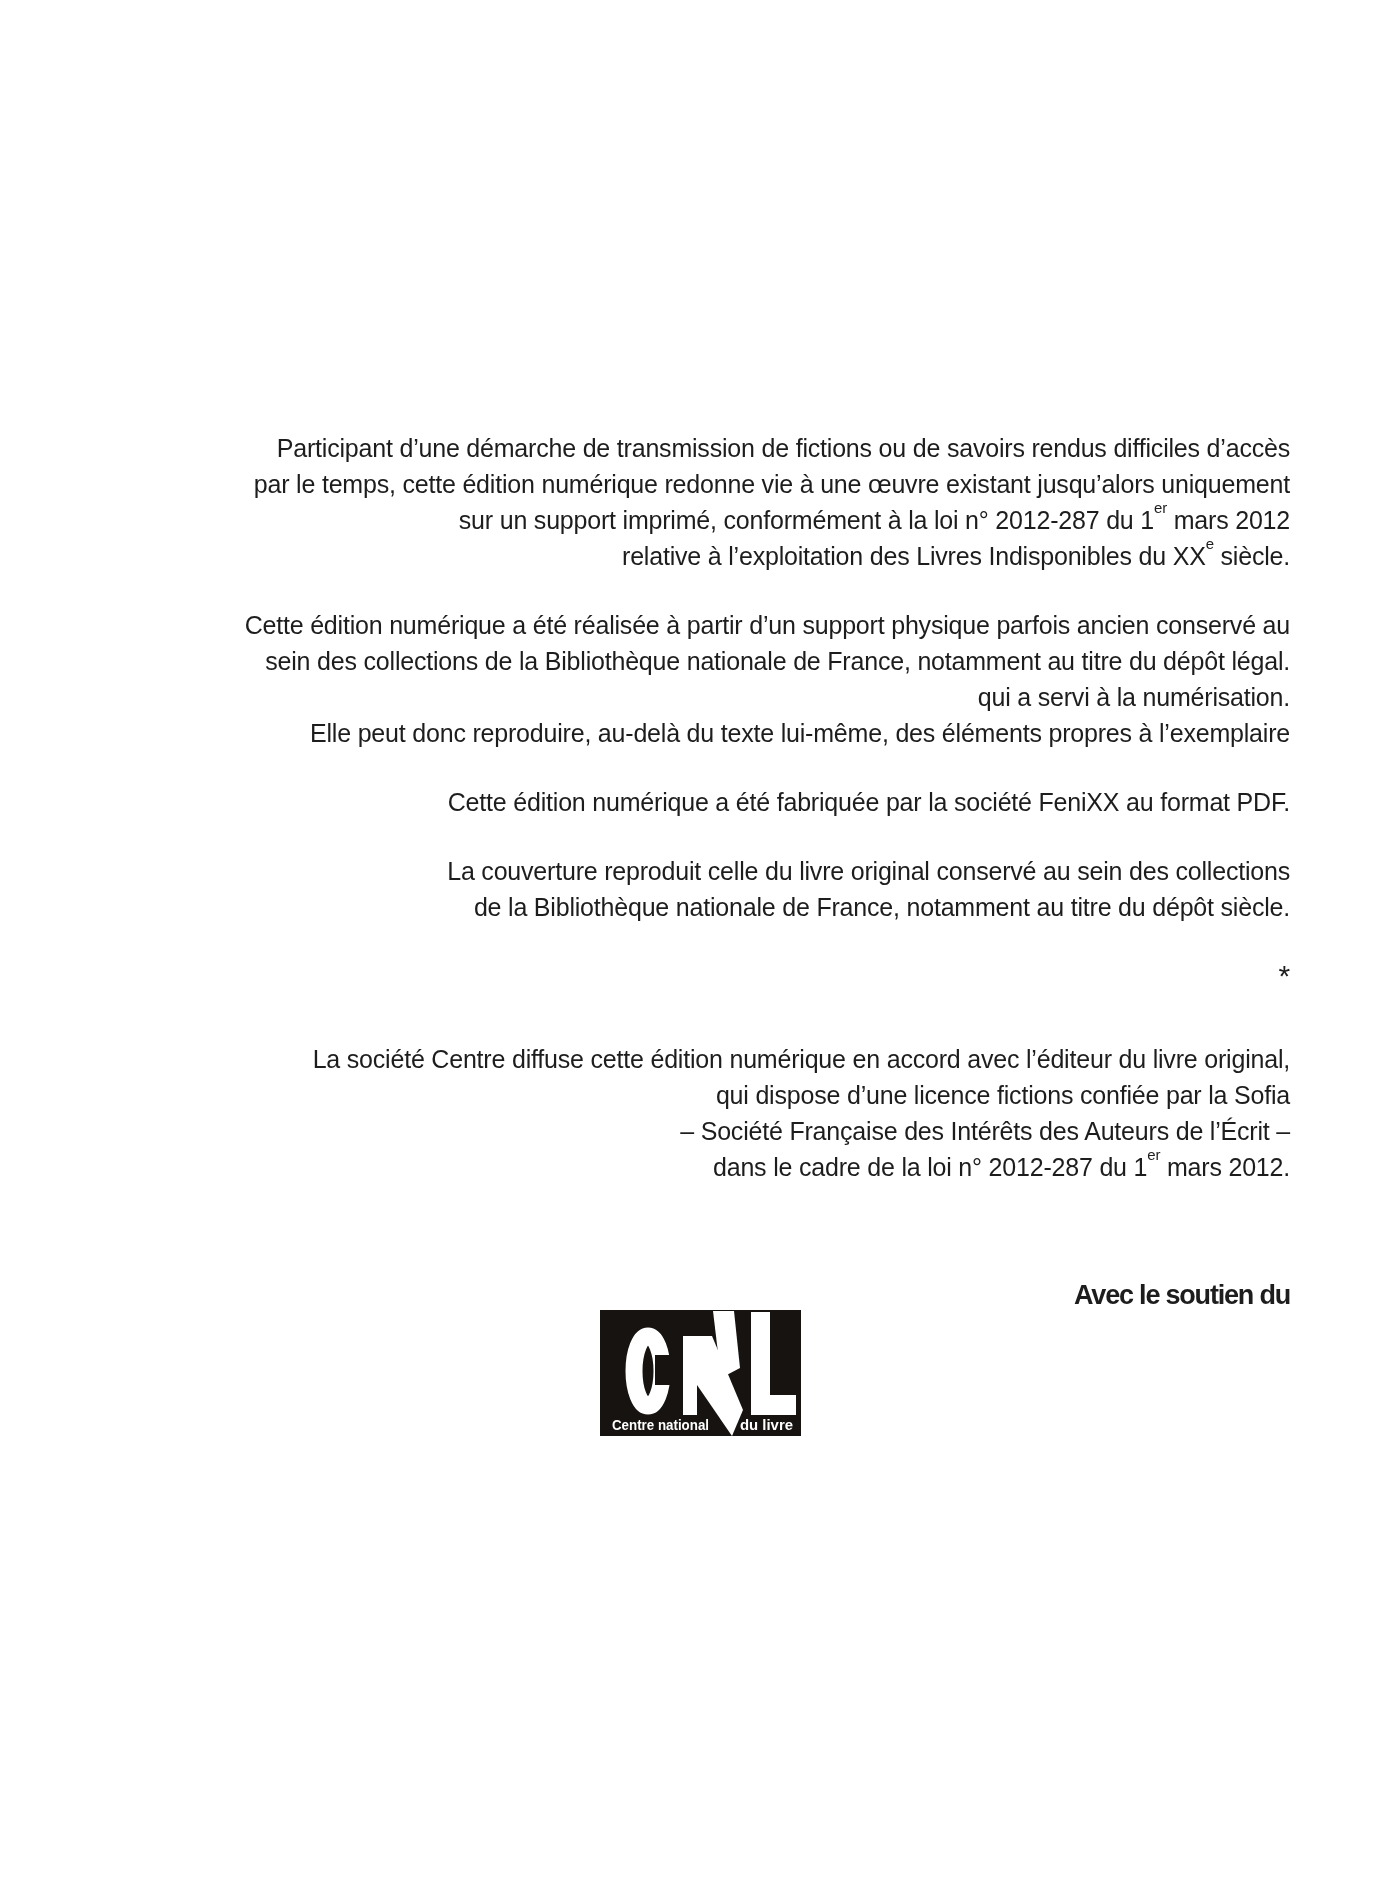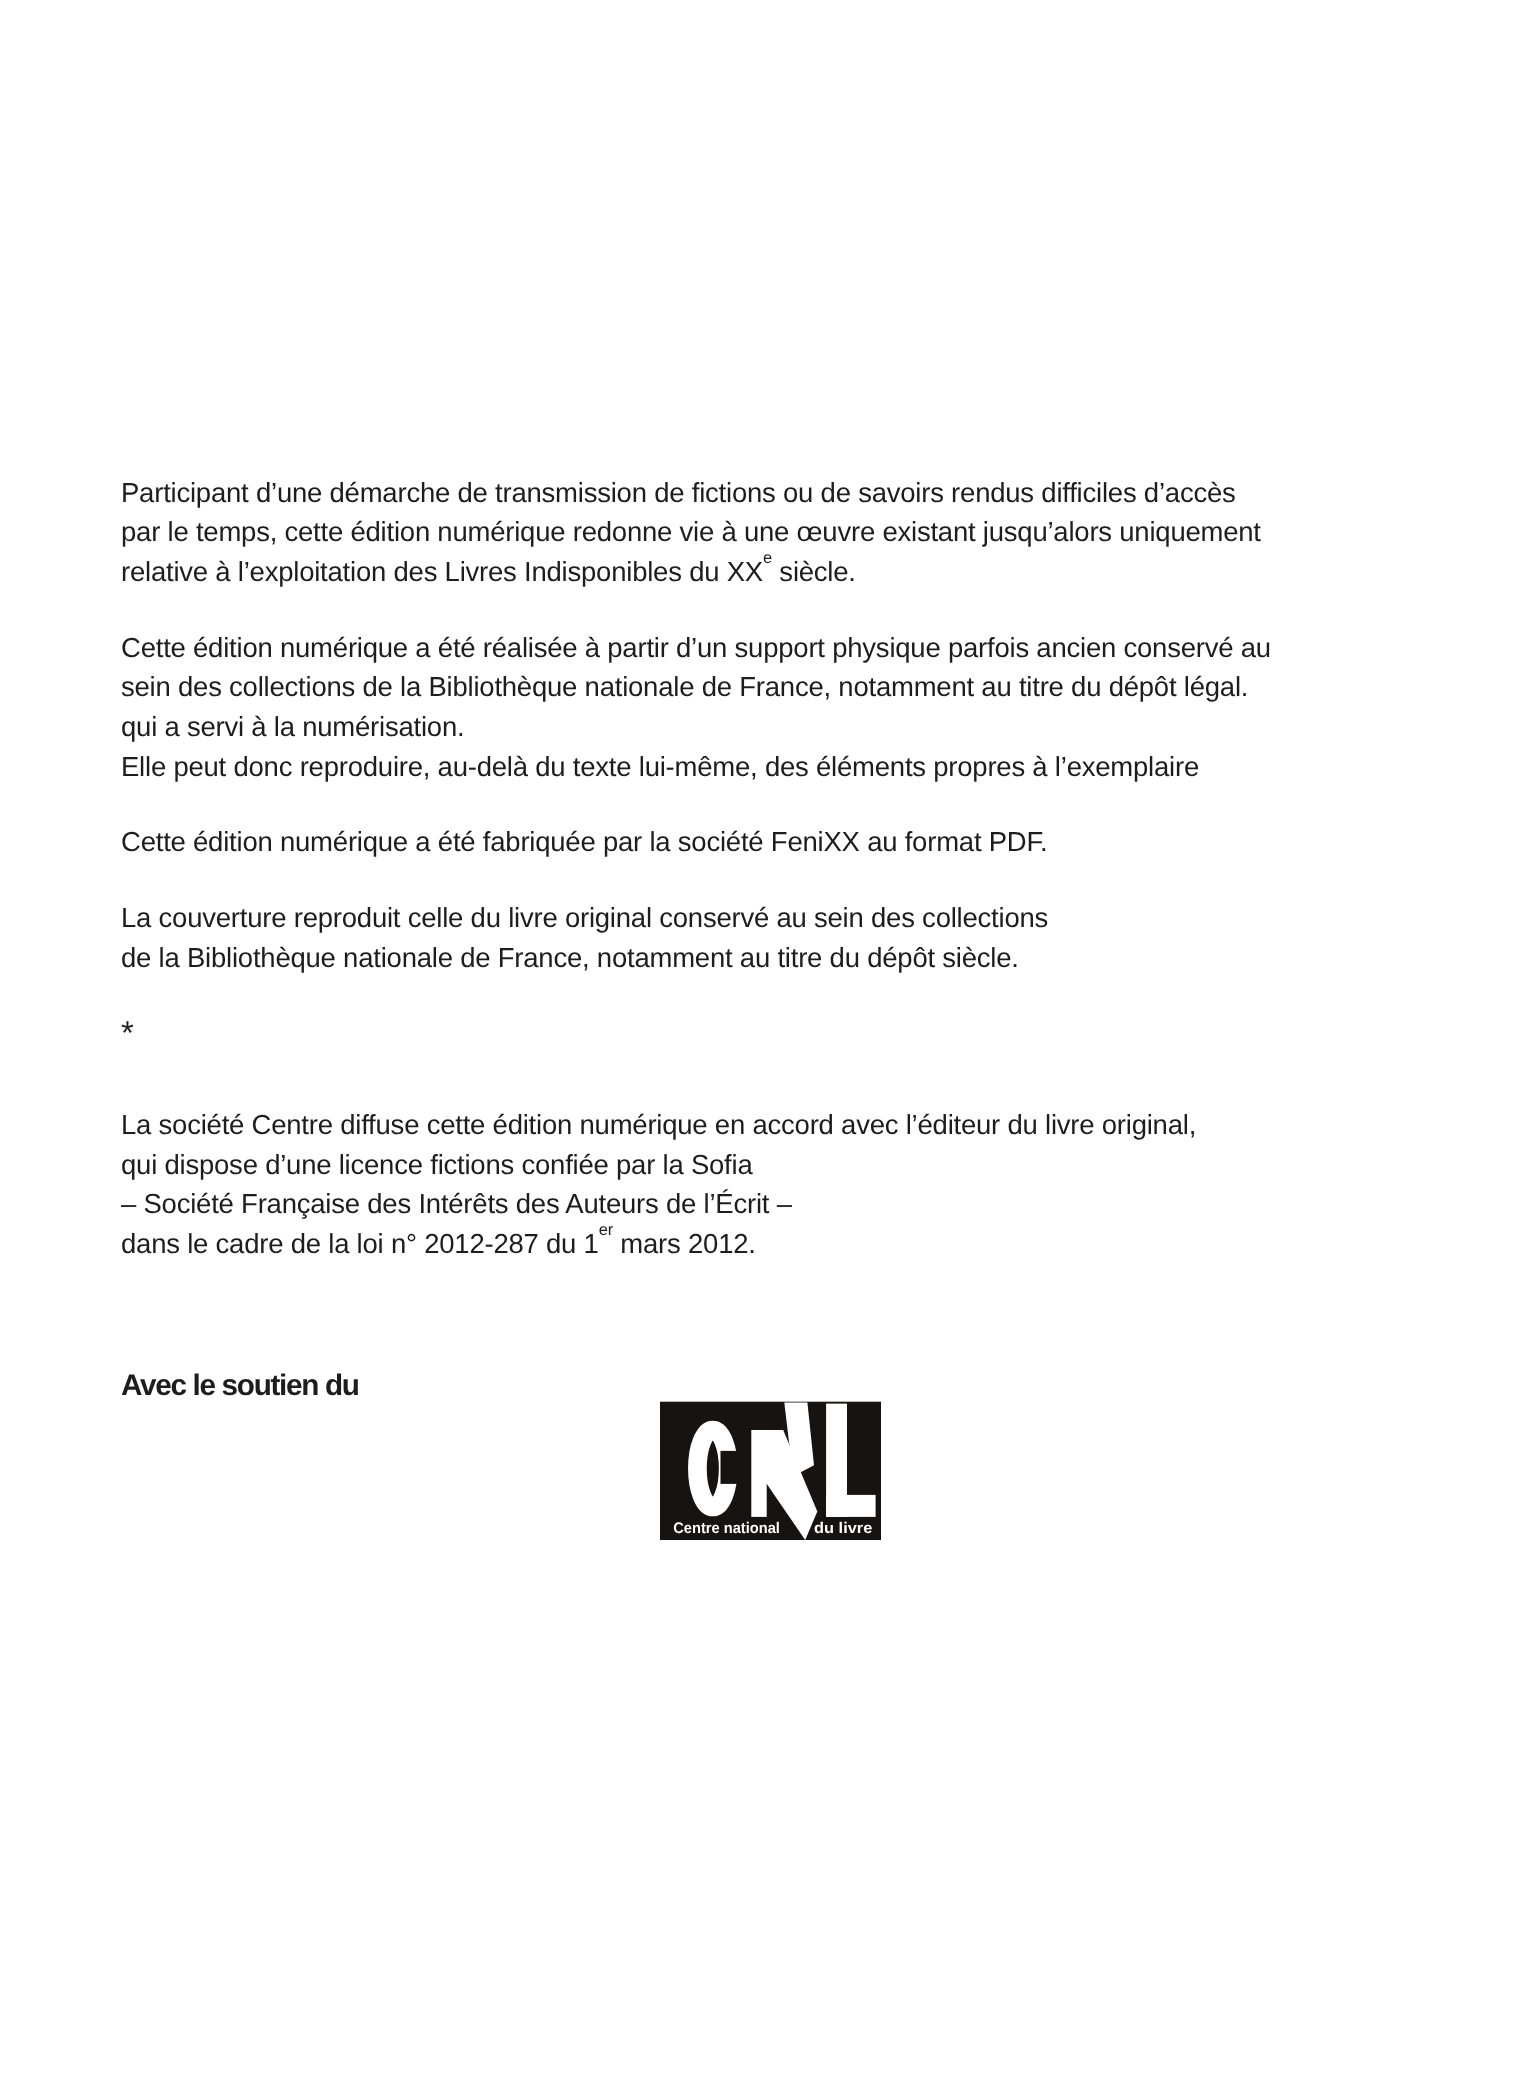--- a/index.html
+++ b/index.html
@@ -12,21 +12,21 @@
     width: 1400px;
     height: 1901px;
     background: #ffffff;
     overflow: hidden;
     font-family: "Liberation Sans", sans-serif;
   }
   .content {
     width: 1180px;
     margin: 0 auto;
     padding-top: 430px;
-    text-align: left;
+    text-align: right;
     color: #1d1d1d;
   }
   .para {
     font-size: 25px;
     line-height: 36px;
     letter-spacing: -0.2px;
   }
   .para + .para { margin-top: 33px; }
   .para .line { white-space: nowrap; }
   .para sup {
@@ -64,20 +64,21 @@
 </head>
 <body>
 
 <div class="page">
   <div class="content">
 
     <div>
         <div class="para">
           <div class="line">Participant d’une démarche de transmission de fictions ou de savoirs rendus difficiles d’accès</div>
           <div class="line">par le temps, cette édition numérique redonne vie à une œuvre existant jusqu’alors uniquement</div>
+          <div class="line">sur un support imprimé, conformément à la loi n° 2012-287 du 1<sup>er</sup> mars 2012</div>
           <div class="line">relative à l’exploitation des Livres Indisponibles du XX<sup>e</sup> siècle.</div>
         </div>
         <div class="para">
           <div class="line">Cette édition numérique a été réalisée à partir d’un support physique parfois ancien conservé au</div>
           <div class="line">sein des collections de la Bibliothèque nationale de France, notamment au titre du dépôt légal.</div>
           <div class="line">qui a servi à la numérisation.</div>
           <div class="line">Elle peut donc reproduire, au-delà du texte lui-même, des éléments propres à l’exemplaire</div>
         </div>
         <div class="para">
           <div class="line">Cette édition numérique a été fabriquée par la société FeniXX au format PDF.</div>

